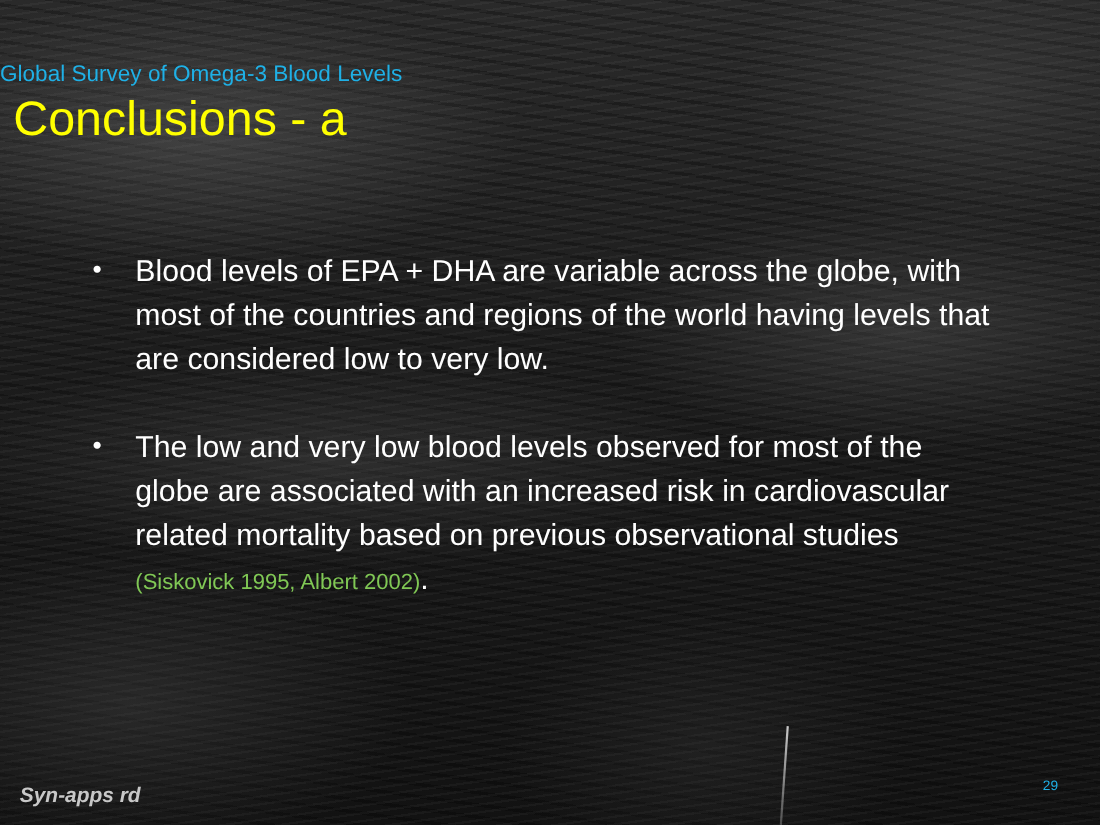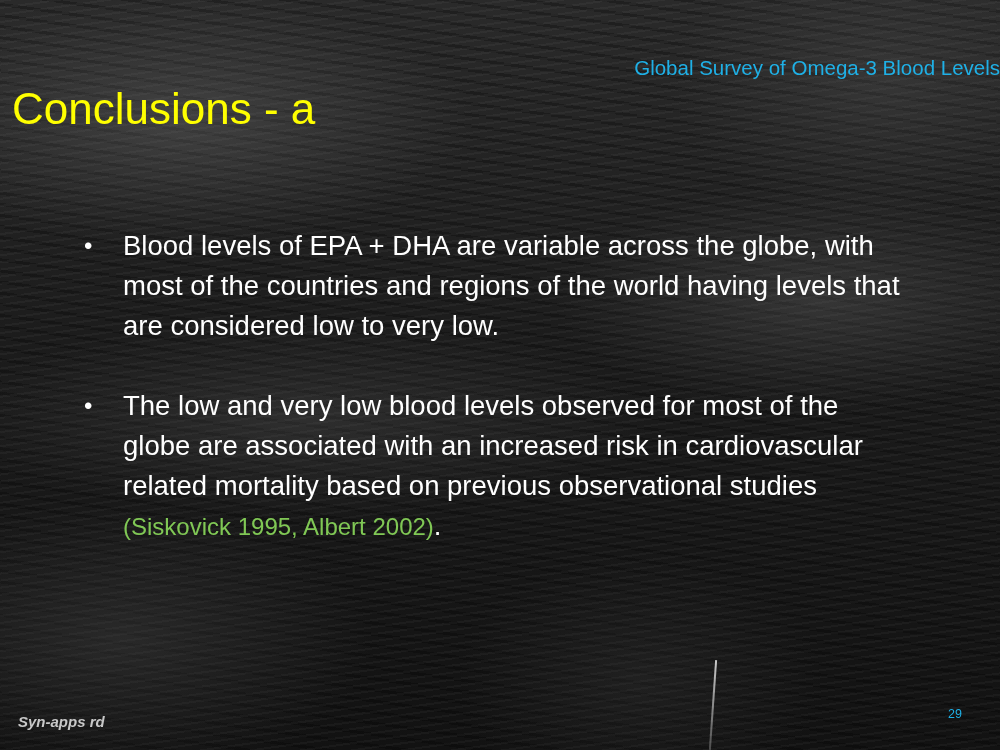--- a/index.html
+++ b/index.html
@@ -17,34 +17,34 @@
       repeating-linear-gradient(8deg, rgba(0,0,0,0.25) 0px, rgba(0,0,0,0.25) 3px, transparent 3px, transparent 11px),
       linear-gradient(180deg, #2a2a2a 0%, #1c1c1c 45%, #121212 100%);
     font-family: "Liberation Sans", sans-serif;
   }
   .streak {
     position: absolute; left: 712px; top: 660px; width: 2px; height: 90px;
     background: linear-gradient(180deg, rgba(220,220,220,0.9), rgba(200,200,200,0.3));
     transform: rotate(4deg);
   }
   .subtitle {
-    position: absolute; left: 0; width: 1000px; top: 56px; text-align: right;
+    position: absolute; left: 0; width: 1000px; top: 56px; text-align: left;
     font-size: 20.5px; color: #1fb0e6;
   }
   .title {
     position: absolute; left: 12px; width: 1000px; top: 84px; text-align: left;
     font-size: 44px; color: #ffff00;
   }
   .bullets { position: absolute; left: 84px; top: 226px; width: 820px; }
   .bullet { position: relative; padding-left: 39px; color: #ffffff;
     font-size: 27.5px; line-height: 40px; margin-bottom: 40px; }
   .bullet .dot { position: absolute; left: 0; top: 0; font-size: 24px; }
-  .cite { color: #80c855; font-size: 24px; }
+  .cite { color: #80c855; font-size: 20px; }
   .footer-left {
-    position: absolute; left: 18px; top: 713px; font-size: 15px;
+    position: absolute; left: 18px; top: 713px; font-size: 19px;
     font-style: italic; font-weight: bold; color: #c8c8c8; text-align: right;
   }
   .page-num {
     position: absolute; left: 948px; top: 707px; font-size: 12.5px; color: #1fb0e6;
   }
 </style>
 </head>
 <body>
 
 <div class="slide">

